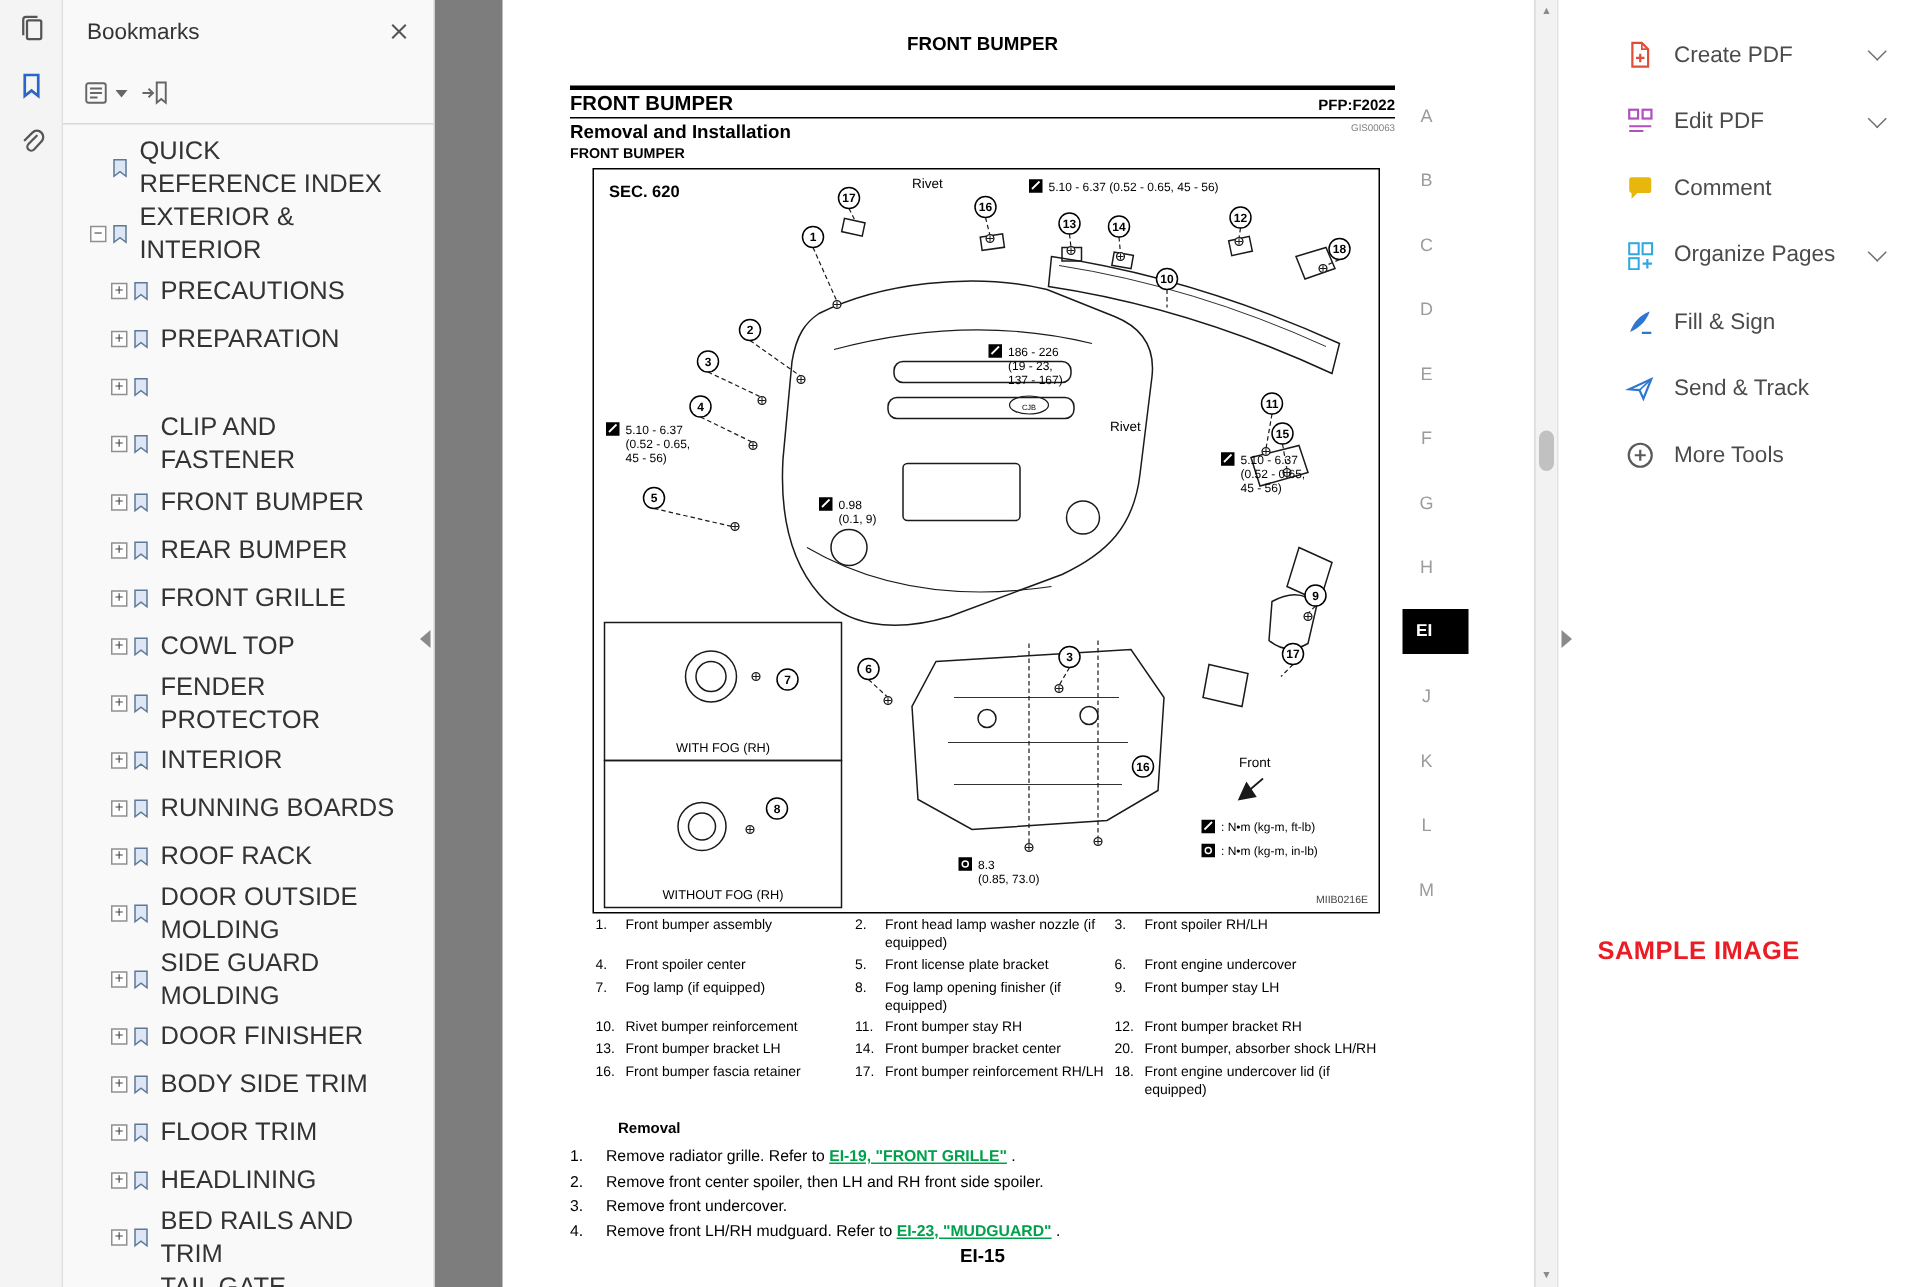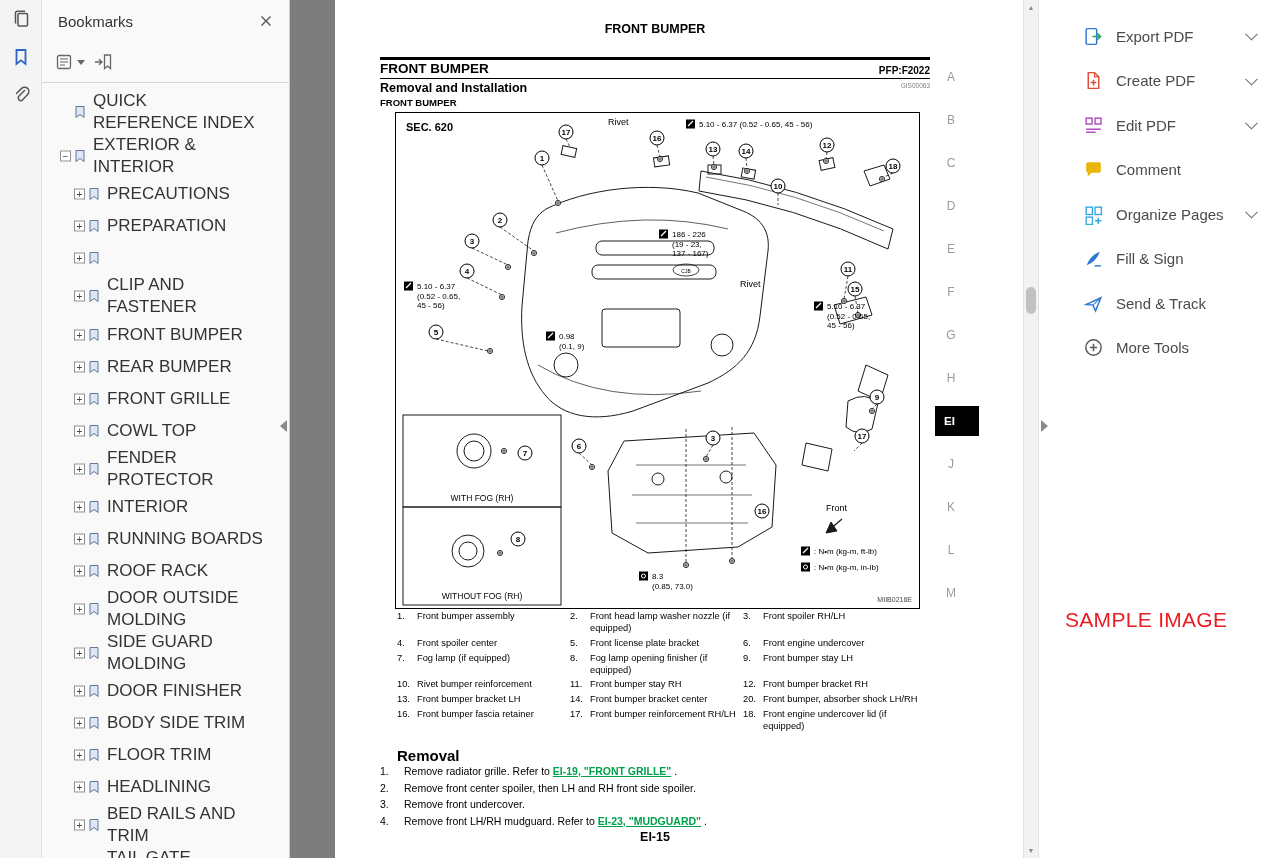--- a/index.html
+++ b/index.html
@@ -36,21 +36,21 @@
   .doc-code{position:absolute;top:82px;left:45px;width:550px;text-align:right;font-size:6.5px;color:#808080;}
   .sub-title{position:absolute;top:81px;left:45px;font-size:12.5px;font-weight:bold;color:#000;}
   .sub-sub{position:absolute;top:97px;left:45px;font-size:9.5px;font-weight:bold;color:#000;}
   .diagram{position:absolute;top:112px;left:60px;width:523px;height:495px;border:1px solid #000;box-sizing:content-box;}
   .diagram svg{position:absolute;left:0;top:0;}
   .parts{position:absolute;top:611px;left:62px;width:538px;font-size:9.3px;color:#000;}
   .parts-row{display:grid;grid-template-columns:173px 173px 192px;margin-bottom:3px;}
   .part-cell{display:flex;padding-right:6px;box-sizing:border-box;}
   .part-num{width:20px;flex:none;}
   .part-txt{flex:1;line-height:1.28;}
-  .removal-h{position:absolute;top:747px;left:30px;font-size:15px;font-weight:bold;color:#000;padding-left:32px;}
+  .removal-h{position:absolute;top:747px;left:45px;font-size:10px;font-weight:bold;color:#000;padding-left:32px;}
   .steps{position:absolute;top:765px;left:45px;width:552px;font-size:10.5px;color:#000;}
   .step{display:flex;margin-bottom:3px;line-height:1.3;}
   .step-num{width:24px;flex:none;}
   .doc-link{color:var(--link,#00A14B);text-decoration:underline;font-weight:bold;cursor:pointer;}
   .pg-num{position:absolute;top:830px;left:45px;width:550px;text-align:center;font-weight:bold;font-size:12.5px;color:#000;}
   .side-tab{position:absolute;left:602px;width:28px;text-align:center;color:#9b9b9b;font-size:12px;height:14px;line-height:14px;cursor:pointer;}
   .side-tab.active{left:600px;width:44px;height:30px;background:var(--tabbg,#000);color:#fff;font-weight:bold;font-size:11.5px;line-height:30px;text-align:left;padding-left:9px;box-sizing:border-box;}
 
   
   .v-scrollbar{position:absolute;right:0;top:0;width:15px;height:100%;background:#f2f2f2;border-left:1px solid #e3e3e3;box-sizing:border-box;cursor:pointer;}
@@ -60,21 +60,21 @@
   .sb-thumb{position:absolute;top:287px;left:2px;width:10px;height:27px;background:#c1c1c1;border-radius:5px;}
 
   
   .tools{position:absolute;left:1038px;top:0;width:240px;height:100%;background:#fff;border-left:1px solid #e2e2e2;box-sizing:border-box;}
   .tools-collapse{position:absolute;left:2px;top:420px;width:0;height:0;border-top:6px solid transparent;border-bottom:6px solid transparent;border-left:7px solid #8a8a8a;cursor:pointer;}
   .tools-list{position:absolute;top:14px;left:0;right:0;}
   .tool-item{position:relative;display:flex;align-items:center;height:44.5px;padding-left:44px;cursor:pointer;}
   .tool-icon{display:flex;width:22px;flex:none;}
   .tool-label{font-size:15px;color:#4b4b4b;margin-left:11px;white-space:nowrap;}
   .tool-chevron{position:absolute;right:22px;top:50%;width:8px;height:8px;border-right:1.6px solid #707070;border-bottom:1.6px solid #707070;transform:translateY(-70%) rotate(45deg);}
-  .sample{position:absolute;top:608px;left:26px;font-size:21px;font-weight:normal;color:var(--sample,#EC1C24);letter-spacing:0.3px;white-space:nowrap;}
+  .sample{position:absolute;top:624px;left:26px;font-size:17px;font-weight:bold;color:var(--sample,#EC1C24);letter-spacing:0.3px;white-space:nowrap;}
 </style>
 </head>
 <body>
 
 <div class="app">
 
   <aside class="nav-strip">
     <div class="nav-btn">
       <svg width="20" height="20" viewBox="0 0 20 20">
           <rect x="7" y="4.5" width="9.5" height="12.5" rx="1" fill="none" stroke="#555" stroke-width="1.5"></rect>
@@ -718,30 +718,20 @@
       <div class="sb-arrow down">▼</div>
     </div>
   </main>
 
   <aside class="tools">
     <span class="tools-collapse"></span>
     <div class="tools-list" id="tools-list">
         <div class="tool-item">
           <span class="tool-icon">
             <svg viewBox="0 0 20 20" width="21" height="21">
-              <rect x="3" y="2.5" width="10" height="15" rx="1.2" fill="none" stroke="#2E77D0" stroke-width="1.4"></rect>
-              <path d="M9 10 H16.5 M13.5 7 l3.2 3 -3.2 3" fill="none" stroke="#21A366" stroke-width="1.5"></path>
-            </svg>
-          </span>
-          <span class="tool-label">Export PDF</span>
-          <span class="tool-chevron"></span>
-        </div>
-        <div class="tool-item">
-          <span class="tool-icon">
-            <svg viewBox="0 0 20 20" width="21" height="21">
               <path d="M5 2.5 h6 l4 4 v11 h-10 z" fill="none" stroke="#E04E39" stroke-width="1.4"></path>
               <path d="M11 2.5 v4 h4" fill="none" stroke="#E04E39" stroke-width="1.1"></path>
               <path d="M7.3 12 h5.4 M10 9.3 v5.4" stroke="#E04E39" stroke-width="1.4"></path>
             </svg>
           </span>
           <span class="tool-label">Create PDF</span>
           <span class="tool-chevron"></span>
         </div>
         <div class="tool-item">
           <span class="tool-icon">

